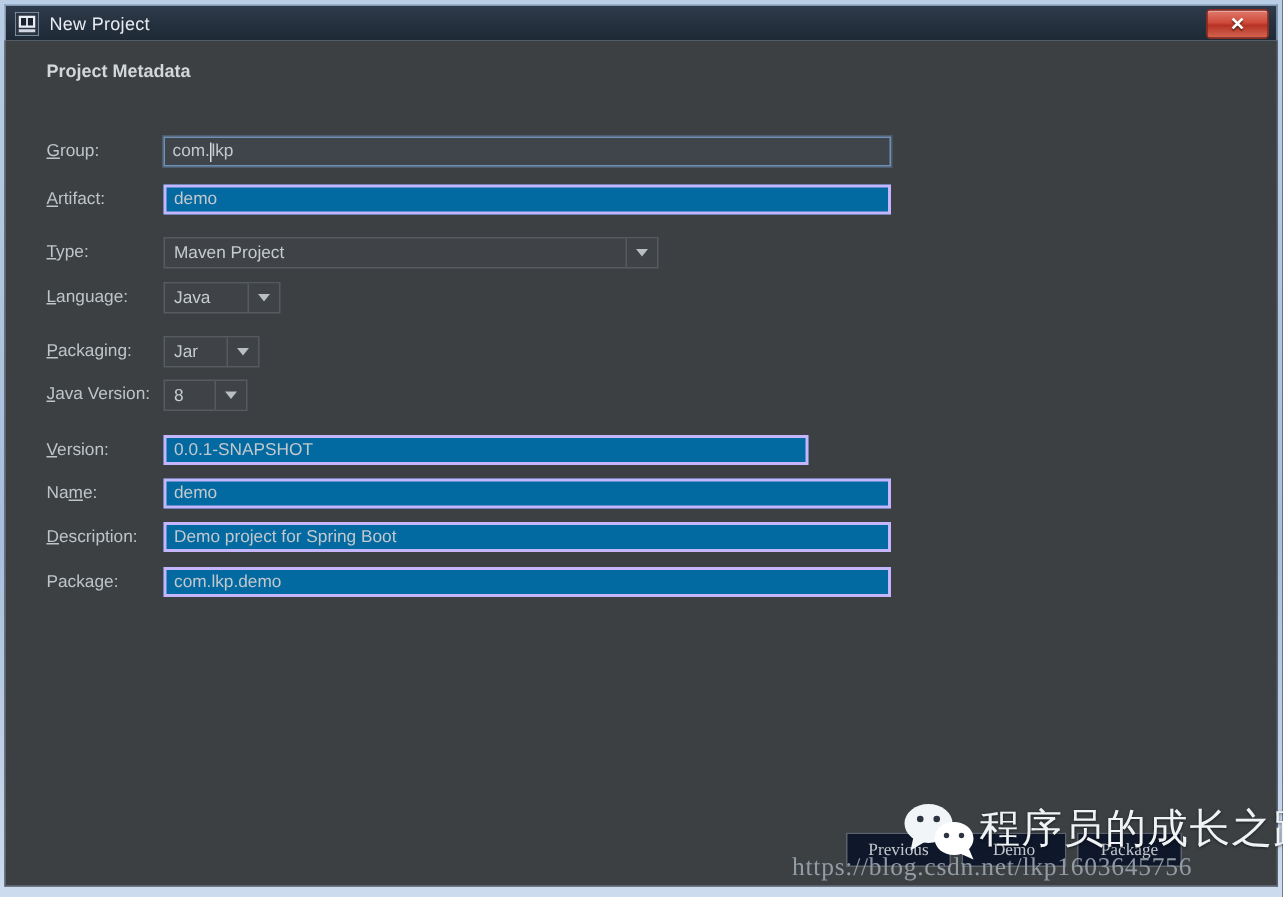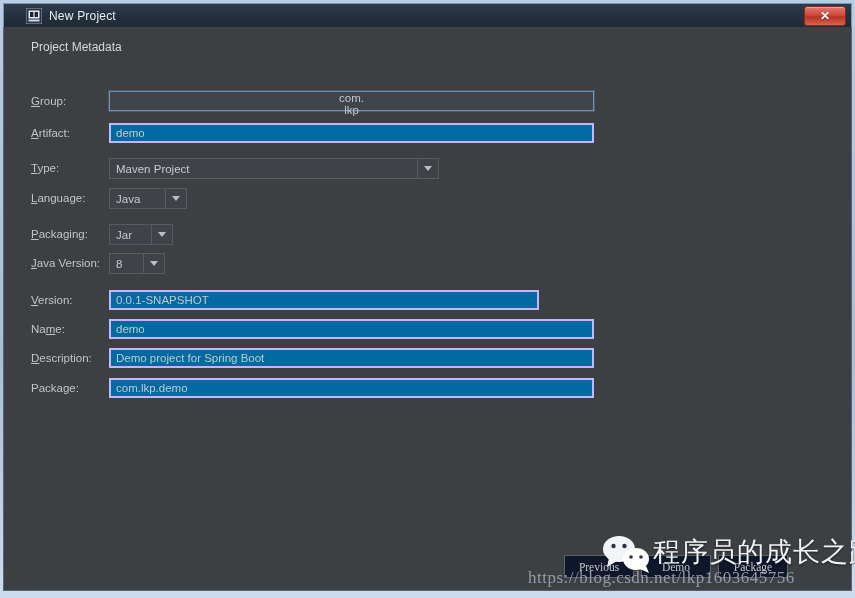--- a/index.html
+++ b/index.html
@@ -30,21 +30,20 @@
     position: absolute;
     left: 3px; top: 3px;
     width: 849px;
     height: 24px;
     background: linear-gradient(to bottom, #2f3b4b 0%, #26313f 50%, #1f2a36 100%);
     border: 1px solid #7f95b0;
     border-bottom: none;
     box-sizing: border-box;
     display: flex;
     align-items: center;
-    padding-left: 16px;
   }
   #title-icon {
     width: 16px; height: 16px;
     margin-left: 6px;
     margin-right: 7px;
     position: relative;
     flex: 0 0 auto;
   }
   #title-text {
     color: #e7ecf2;
@@ -88,21 +87,21 @@
     box-sizing: border-box;
     overflow: hidden;
   }
 
   #section-title {
     position: absolute;
     left: 27px;
     top: 13px;
     color: #d3d7da;
     font-size: 12px;
-    font-weight: normal;
+    font-weight: bold;
   }
   .field-label {
     position: absolute;
     left: 27px;
     color: #bfc4c8;
     font-size: 11.5px;
     white-space: nowrap;
   }
   .field-label u {
     text-decoration: underline;
@@ -122,21 +121,20 @@
     font-family: "Liberation Sans", sans-serif;
     padding: 0 5px;
     display: flex;
     align-items: center;
     outline: none;
   }
   .text-input.focused {
     border: 1px solid #6f91b8;
     box-shadow: 0 0 0 1px rgba(110,145,185,0.35);
     background: #40454b;
-    flex-direction: column;
   }
   .caret {
     display: inline-block;
     width: 1px;
     height: 13px;
     background: #d8dce0;
     margin: 0 0px;
     vertical-align: middle;
   }
 

